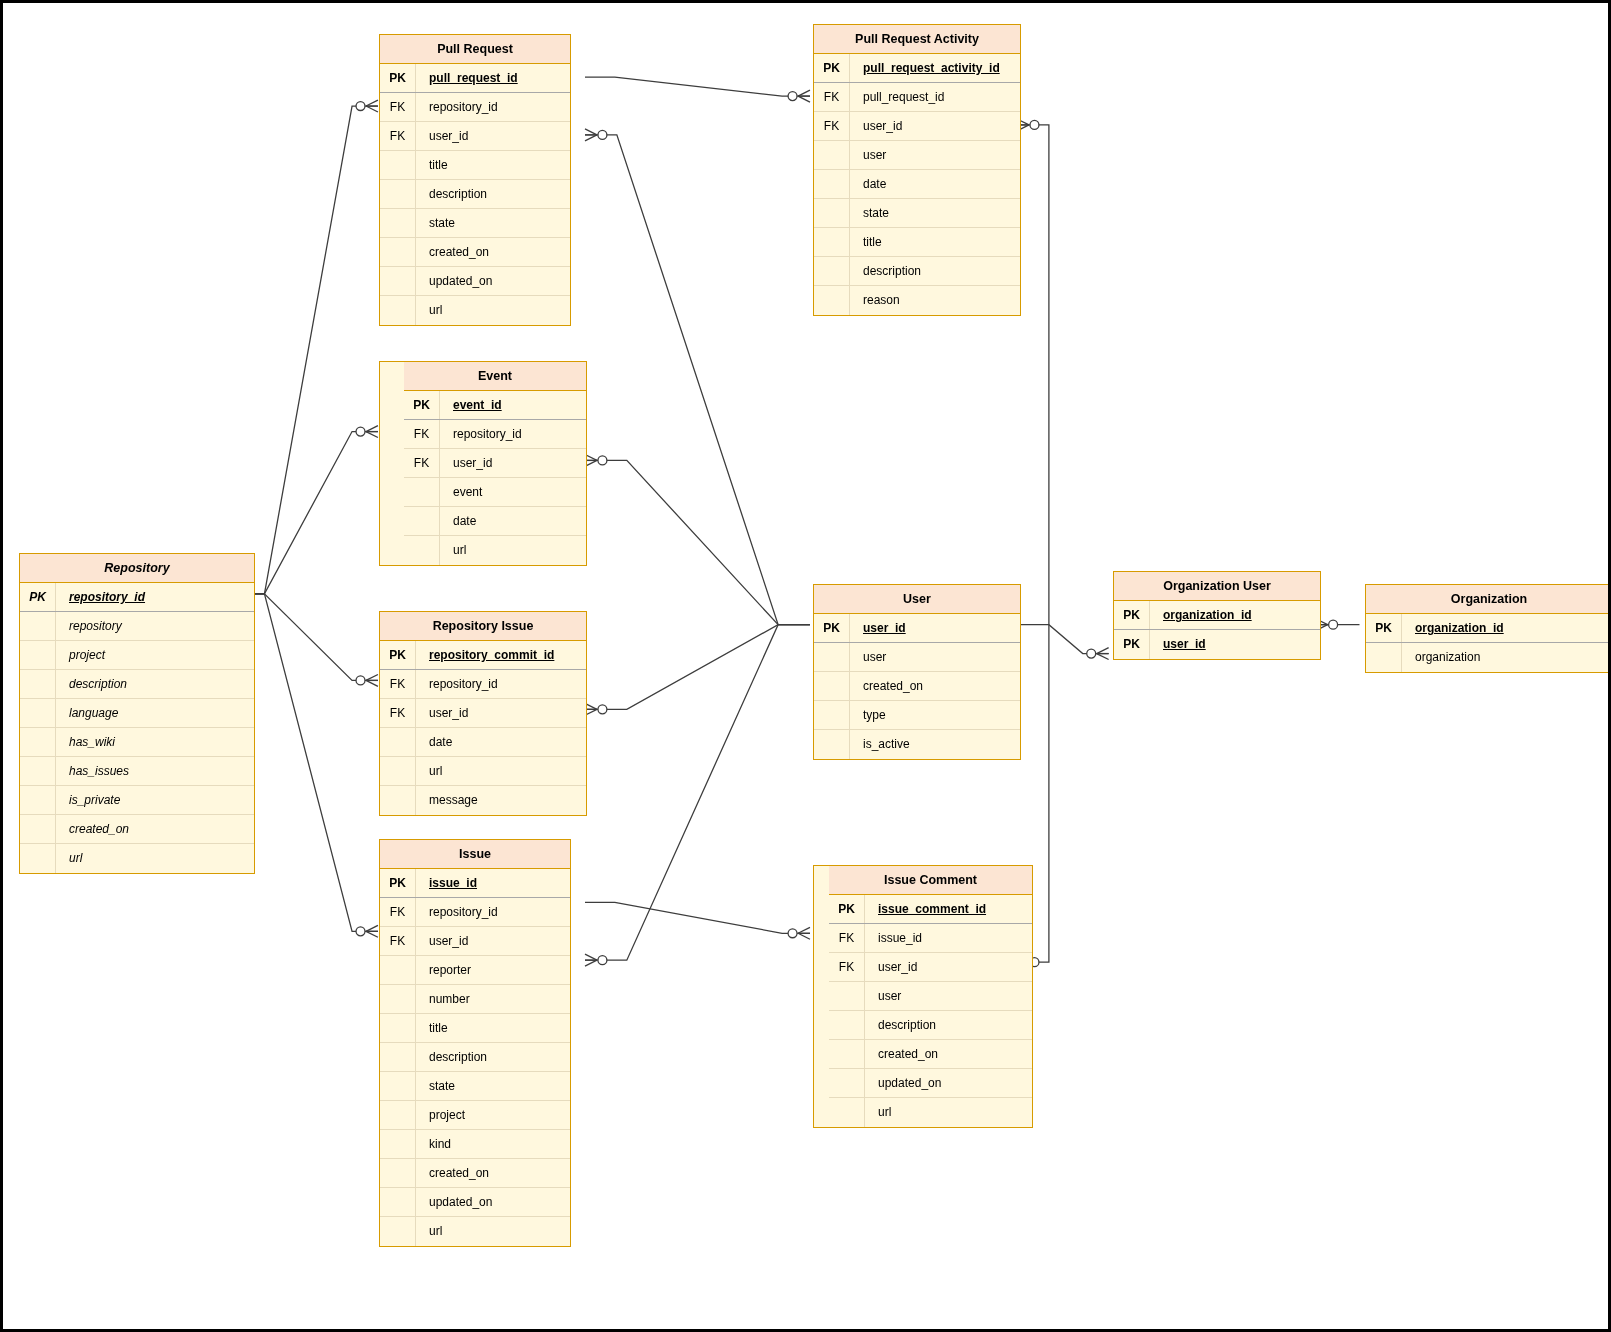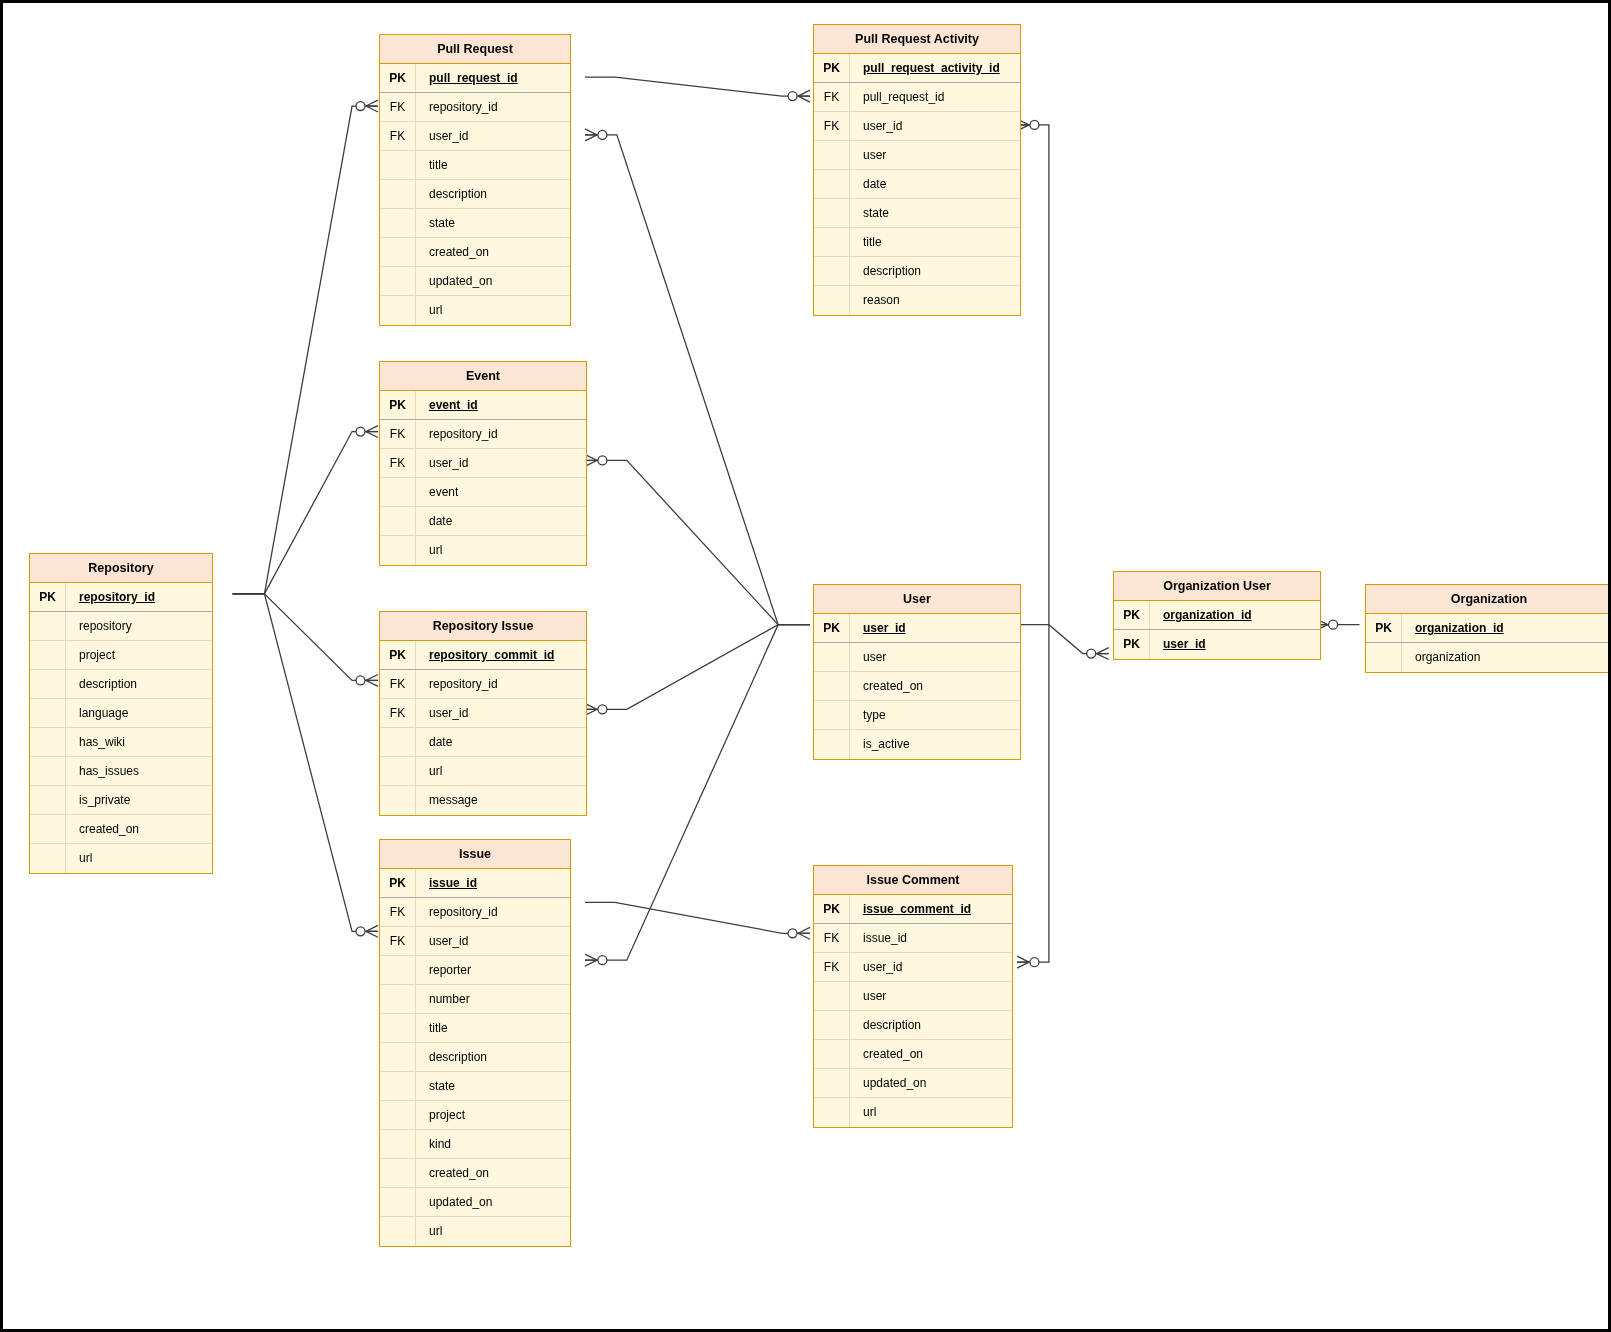--- a/index.html
+++ b/index.html
@@ -145,21 +145,21 @@
       </g>
       <g>
         <polyline points="1318,624.5 1362,624.5" fill="none" stroke="#3d3d3d" stroke-width="1.3"></polyline>
         <line x1="1330" y1="624.5" x2="1318" y2="618.5" stroke="#3d3d3d" stroke-width="1.3"></line>
         <line x1="1330" y1="624.5" x2="1318" y2="624.5" stroke="#3d3d3d" stroke-width="1.3"></line>
         <line x1="1330" y1="624.5" x2="1318" y2="630.5" stroke="#3d3d3d" stroke-width="1.3"></line>
         <circle cx="1335.5" cy="624.5" r="4.5" fill="#ffffff" stroke="#3d3d3d" stroke-width="1.3"></circle>
       </g>
     </svg>
   <div id="table-layer">
-      <div class="table" style="left: 26px; top: 550px; width: 184px;">
+      <div class="table" style="left: 16px; top: 550px; width: 236px; font-style: italic;">
         <div class="t-header">Repository</div>
         <div class="t-row pksep">
           <span class="t-tag pk">PK</span>
           <span class="t-name pk">repository_id</span>
         </div>
         <div class="t-row">
           <span class="t-tag"></span>
           <span class="t-name">repository</span>
         </div>
         <div class="t-row">
@@ -227,21 +227,21 @@
         </div>
         <div class="t-row">
           <span class="t-tag"></span>
           <span class="t-name">updated_on</span>
         </div>
         <div class="t-row">
           <span class="t-tag"></span>
           <span class="t-name">url</span>
         </div>
       </div>
-      <div class="table" style="left: 376px; top: 358px; width: 208px;">
+      <div class="table" style="left: 376px; top: 358px; width: 208px; padding-left: 24px;">
         <div class="t-header">Event</div>
         <div class="t-row pksep">
           <span class="t-tag pk">PK</span>
           <span class="t-name pk">event_id</span>
         </div>
         <div class="t-row">
           <span class="t-tag">FK</span>
           <span class="t-name">repository_id</span>
         </div>
         <div class="t-row">
@@ -398,21 +398,21 @@
         </div>
         <div class="t-row">
           <span class="t-tag"></span>
           <span class="t-name">type</span>
         </div>
         <div class="t-row">
           <span class="t-tag"></span>
           <span class="t-name">is_active</span>
         </div>
       </div>
-      <div class="table" style="left: 810px; top: 862px; width: 200px;">
+      <div class="table" style="left: 810px; top: 862px; width: 220px; padding-left: 15px;">
         <div class="t-header">Issue Comment</div>
         <div class="t-row pksep">
           <span class="t-tag pk">PK</span>
           <span class="t-name pk">issue_comment_id</span>
         </div>
         <div class="t-row">
           <span class="t-tag">FK</span>
           <span class="t-name">issue_id</span>
         </div>
         <div class="t-row">

